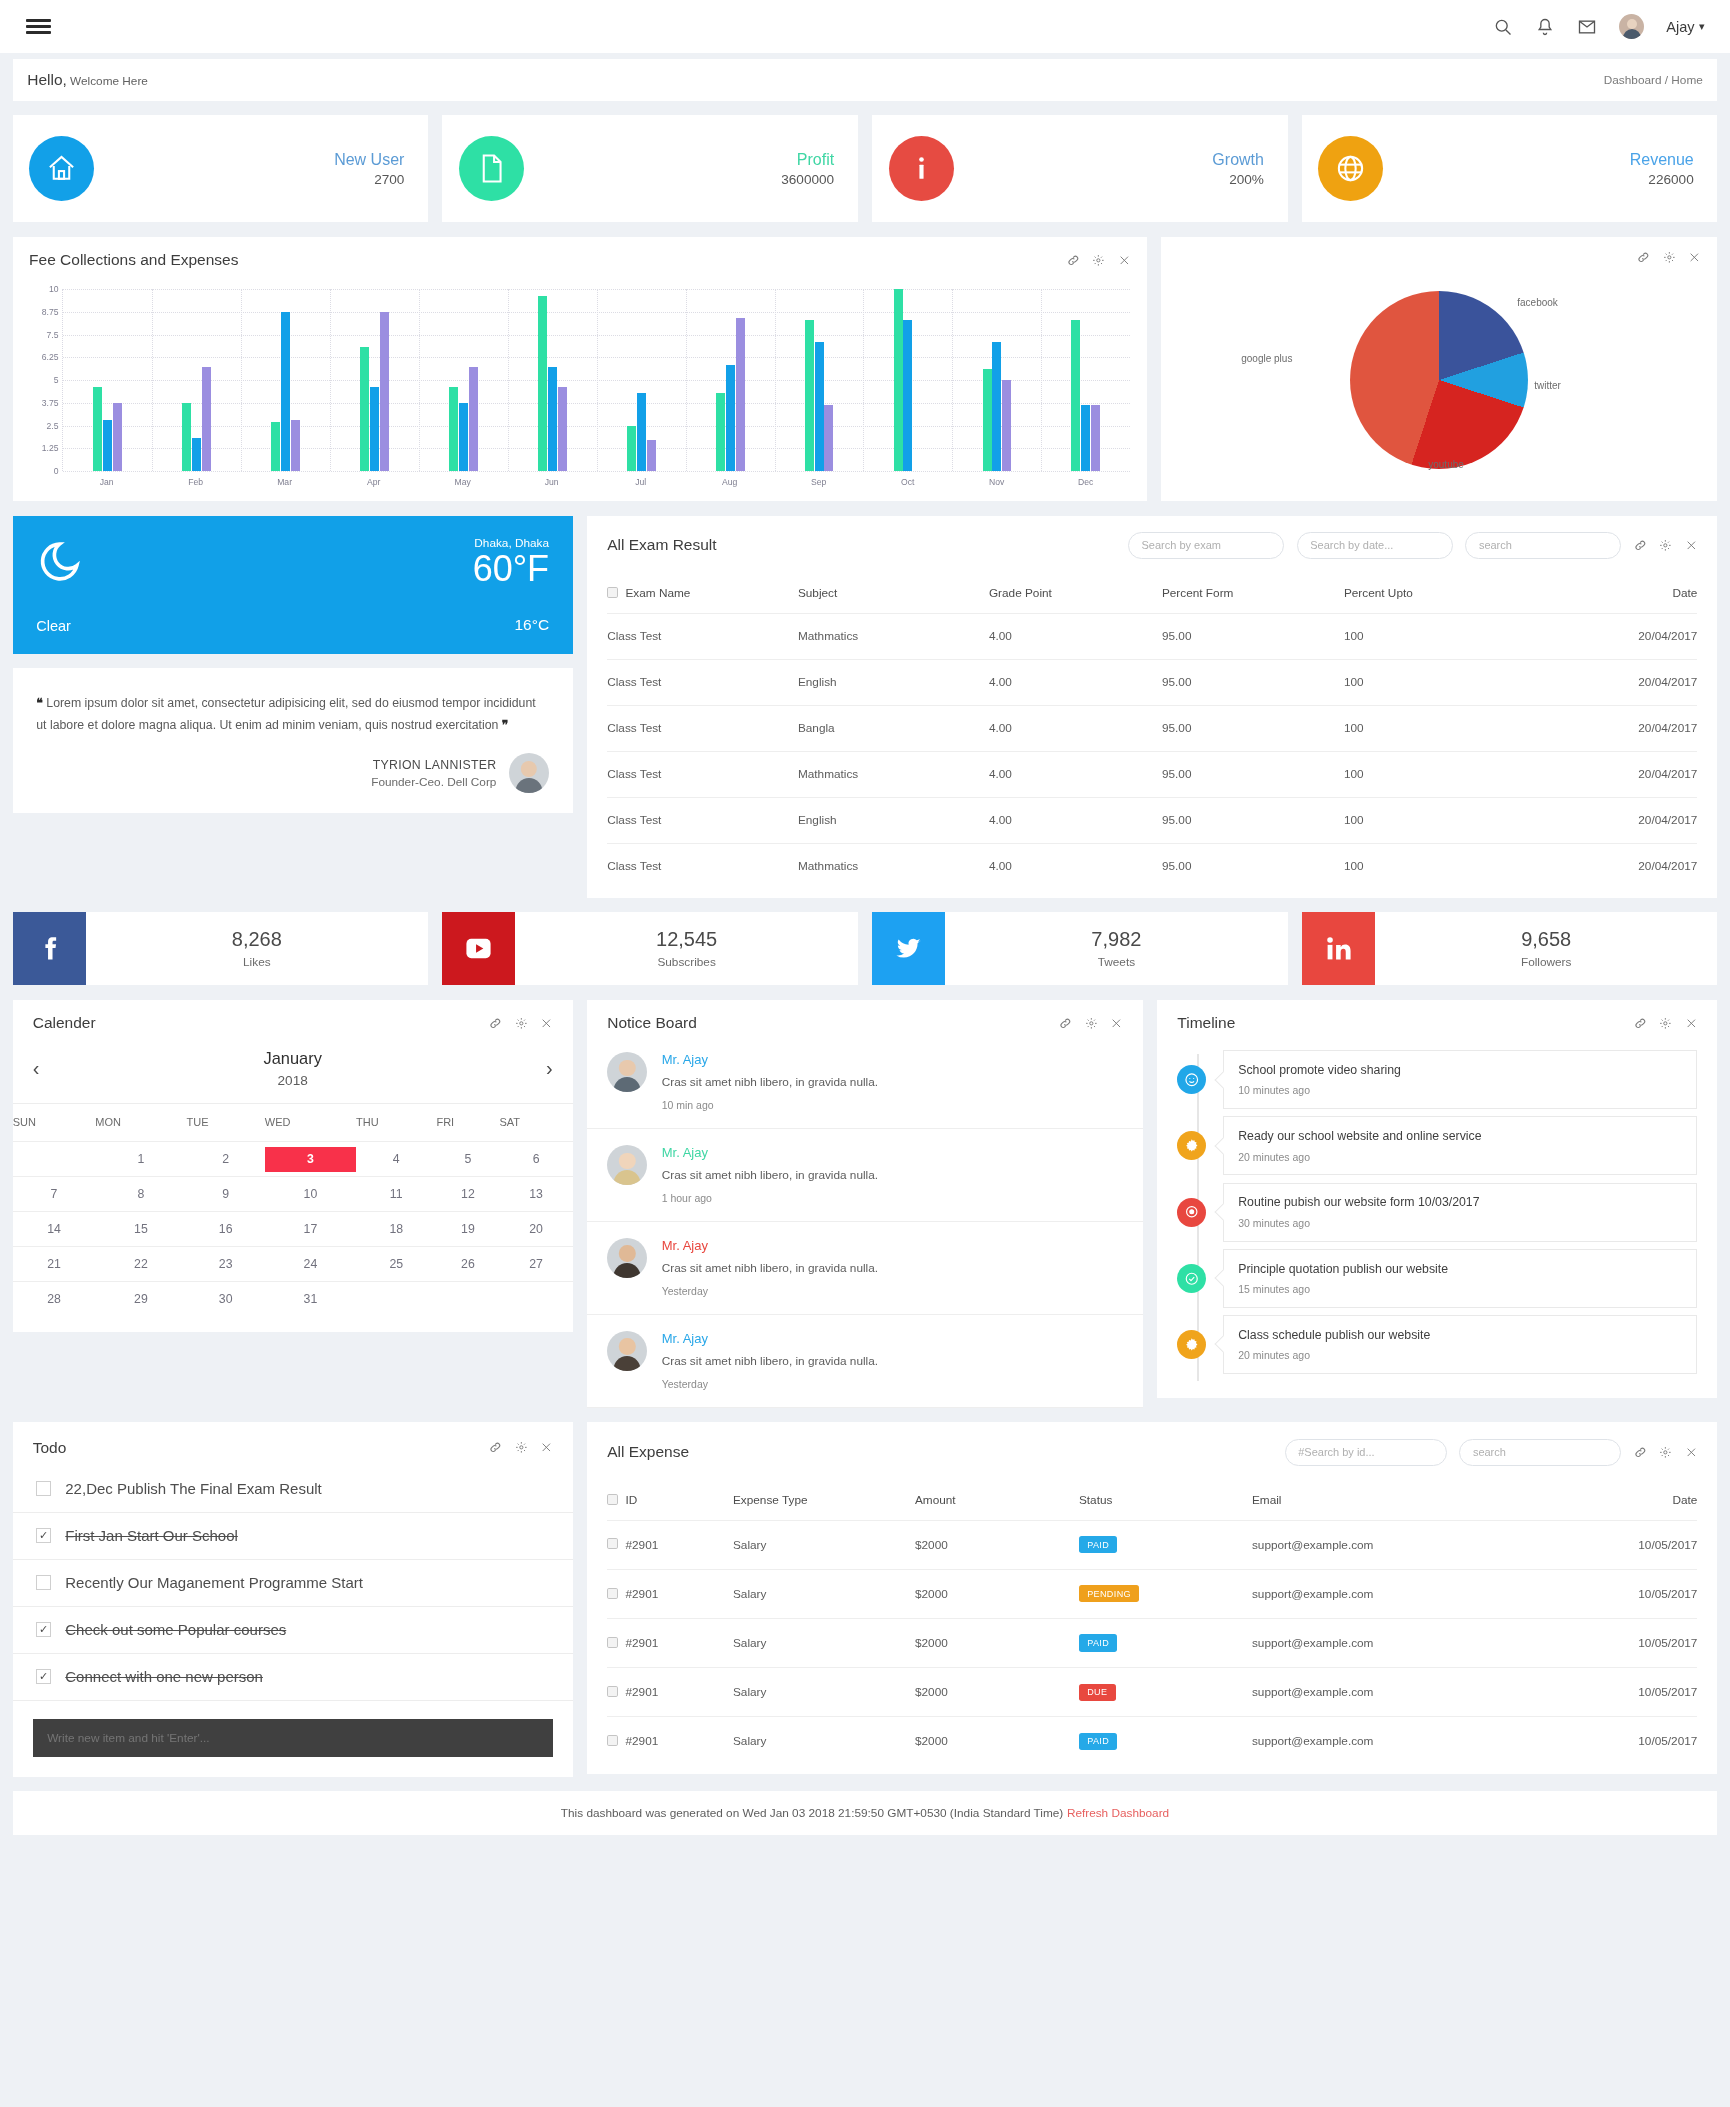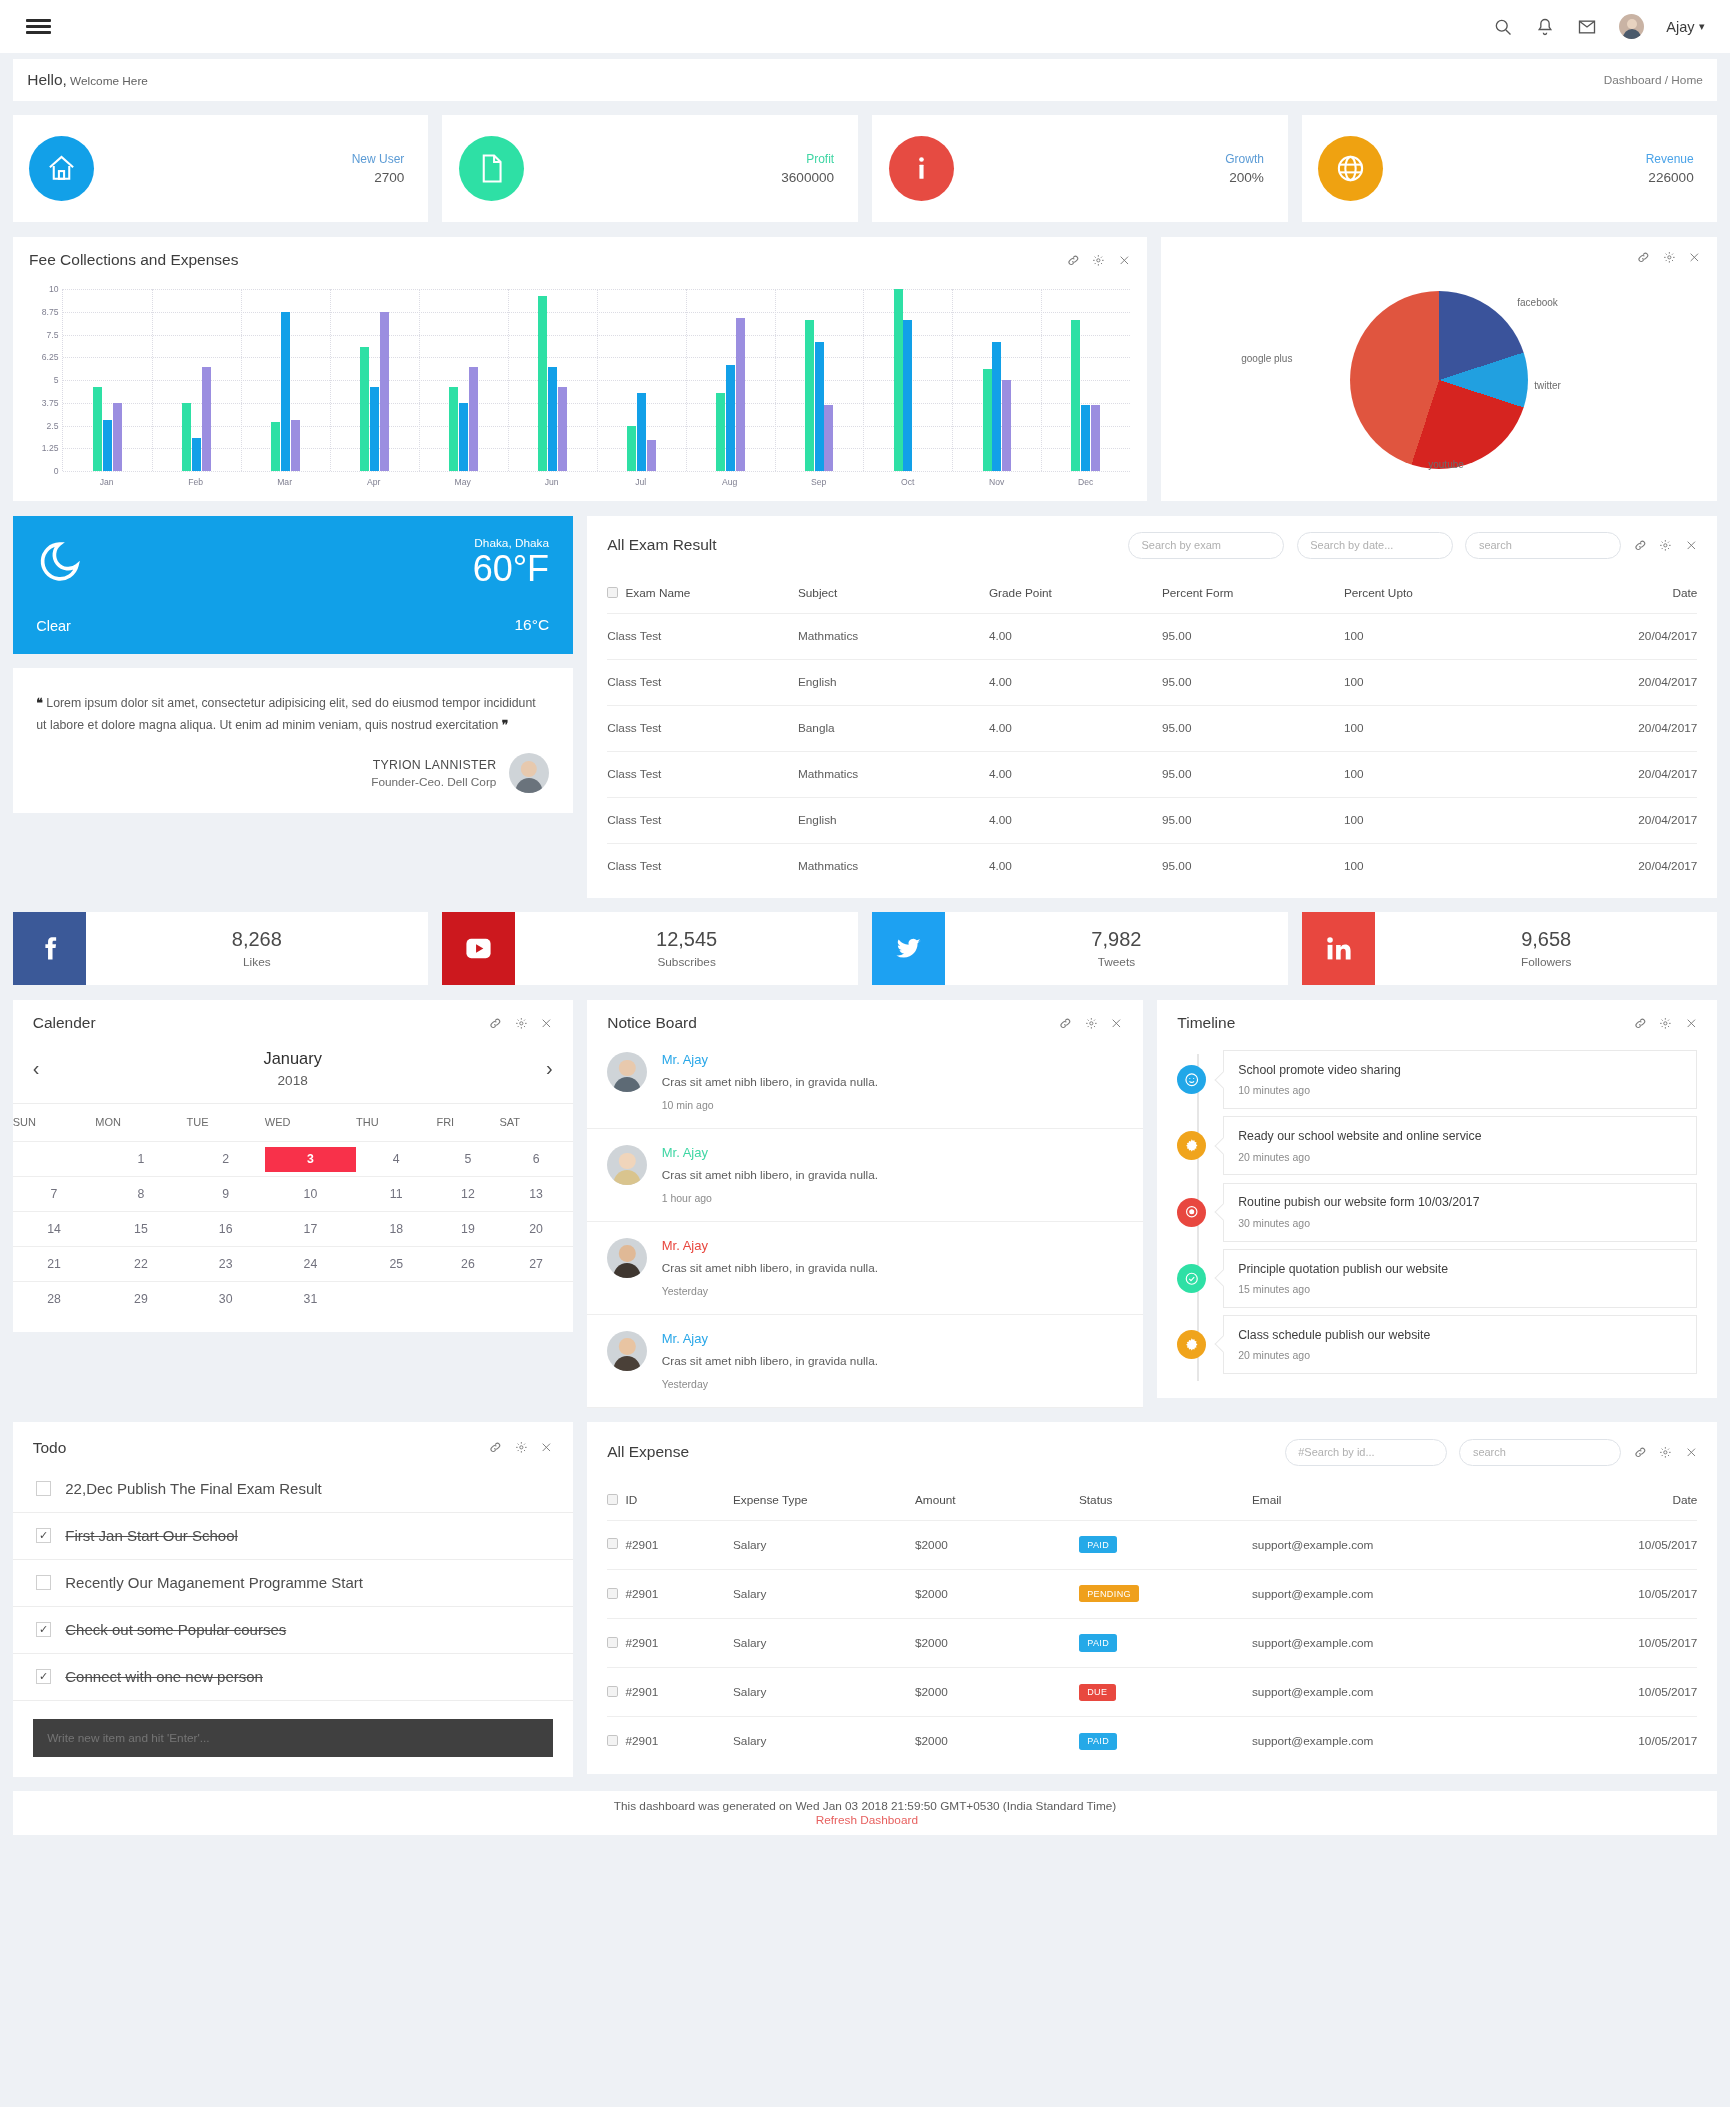--- a/index.html
+++ b/index.html
@@ -33,21 +33,21 @@
   .crumbs { font-size: 11.8px; color:#7a7a7a;}
 
   .row { display:flex; gap:14.5px; padding: 0 12.7px; margin-top: 14.5px; }
   .stat-card {
     background:#fff; flex:1; height:107px; display:flex; align-items:center;
     justify-content:space-between; padding: 0 23.6px 0 16.4px;
   }
   .stat-ico { width:65px; height:65px; border-radius:50%; display:flex;align-items:center;justify-content:center;color:#fff;}
   .stat-ico svg { width: 31px; height:31px; }
   .stat-right { text-align:right; }
-  .stat-title { font-size:12px; font-weight:400; line-height:1.3;}
+  .stat-title { font-size:16px; font-weight:400; line-height:1.3;}
   .stat-val { font-size:13.6px; color:#575757; margin-top:1.8px;}
 
   .card { background:#fff; position:relative; }
   .card-head { display:flex; align-items:center; justify-content:space-between; padding: 14.5px 16.4px 0 16.4px;}
   .card-title { font-size:15.5px; color:#3d3d3d; font-weight:400;}
   .card-actions { display:flex; align-items:center; gap:12.7px; color:#7b7b7b;}
   .card-actions .act { cursor:pointer; display:flex; align-items:center;}
   .act svg { width:12.7px; height:12.7px;}
 
   
@@ -142,21 +142,21 @@
 
   
   .todo-item{display:flex;align-items:center;gap:14.5px;padding:14.5px 23.6px;border-bottom:0.9px solid #ededed;}
   .todo-box{width:14.5px;height:14.5px;border:0.9px solid #cfcfcf;flex:0 0 14.5px;display:flex;align-items:center;justify-content:center;font-size:11px;color:#4a4a4a;}
   .todo-txt{font-size:15px;color:#4d4d4d;}
   .done .todo-txt{text-decoration:line-through;color:#4d4d4d;}
   .todo-input{margin:18px 20px 20px 20px;background:#404040;border:none;height:38px;width:calc(100% - 40px);padding:0 14.5px;font-size:11.8px;color:#9a9a9a;outline:none;font-family:inherit;}
 
   .badge{display:inline-block;color:#fff;font-size:9px;padding:3.6px 8.2px;border-radius:2.7px;letter-spacing:0.4px;}
 
-  .footer{background:#fff;margin:14.5px 12.7px 0 12.7px;height:44px;display:flex;align-items:center;justify-content:center;font-size:11.8px;color:#5d5d5d;flex-direction:column;}
+  .footer{background:#fff;margin:14.5px 12.7px 0 12.7px;height:44px;display:flex;align-items:center;justify-content:center;font-size:11.8px;color:#5d5d5d;}
   .footer a{color:#e7605f;text-decoration:none;margin-left:3.6px;}
   .spacer{height:20px;}
 </style>
 </head>
 <body>
 
 <div class="topbar">
   <div class="hamburger">
     <span></span>
       <span></span>

